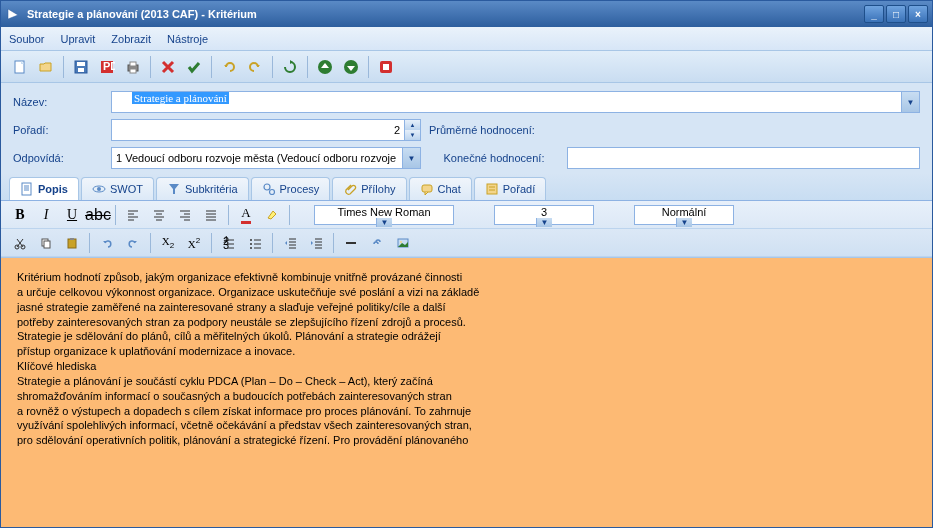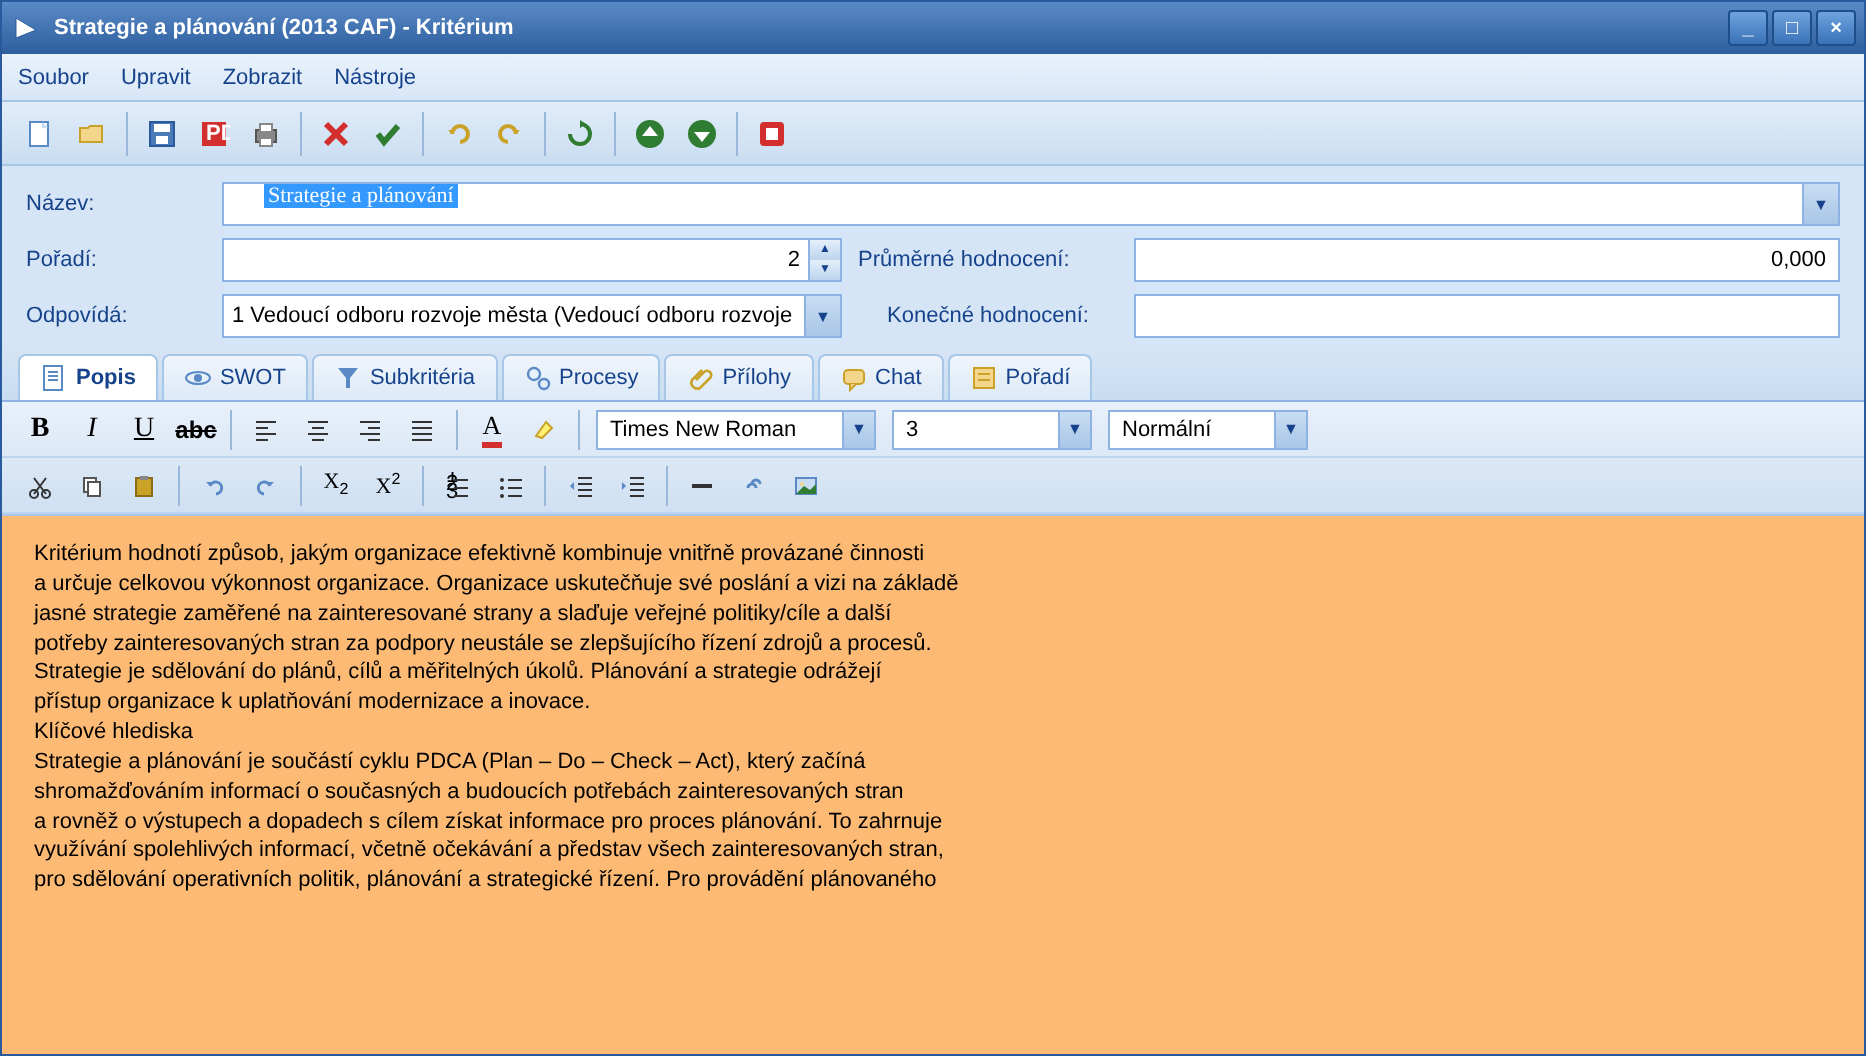--- a/index.html
+++ b/index.html
@@ -36,21 +36,21 @@
 
   .tabs { display:flex; background: linear-gradient(#d6e5f5, #c8ddf2); padding: 4px 8px 0 8px; gap: 2px; border-bottom: 1px solid #8db2e3; }
   .tab { display:flex; align-items:center; gap:4px; padding: 4px 10px; background: linear-gradient(#f0f5fb, #dce9f7); border:1px solid #a8c6e6; border-bottom:none; border-radius: 4px 4px 0 0; color:#15428b; cursor:pointer; }
   .tab.active { background:#fff; font-weight:bold; }
   .tab .ticon2 { width:14px; height:14px; display:flex; }
 
   .editortoolbar { background: linear-gradient(#e8f0fa,#cfe0f2); display:flex; flex-direction:column; border-bottom:1px solid #a8c6e6; }
   .etrow { display:flex; align-items:center; height:28px; padding:0 6px; border-bottom:1px solid #bcd4ee; }
   .ebtn { width:24px; height:22px; display:flex; align-items:center; justify-content:center; cursor:pointer; border-radius:2px; margin:0 1px; }
   .esep { width:1px; height:20px; background:#9ab8da; margin:0 4px; }
-  .ecombo { height:20px; border:1px solid #8db2e3; background:#fff; display:flex; align-items:center; margin:0 4px; }
+  .ecombo { height:20px; border:1px solid #8db2e3; background:#fff; display:flex; align-items:center; margin:0 20px;flex-direction:column; }
   .ecombo span { padding:0 6px; flex:1; }
   .ecombo .drop { width:16px; height:18px; background:linear-gradient(#c8ddf2,#a8c6e6); border-left:1px solid #8db2e3; display:flex; align-items:center; justify-content:center; font-size:8px; color:#15428b; cursor:pointer; }
 
   .editorbody { flex:1; background:#fdba74; padding: 12px 16px; overflow:auto; font-family: 'Times New Roman', serif; font-size: 15px; color:#000; line-height: 1.35; }
   .editorbody p { margin: 0; }
 
   svg { display:block; }
 </style>
 </head>
 <body>
@@ -175,21 +175,20 @@
     <div class="formrow">
       <div class="flabel">Pořadí:</div>
       <div class="spinner">
         <input value="2" style="">
         <div class="spinbtns">
           <div class="spinbtn">▲</div>
           <div class="spinbtn">▼</div>
         </div>
       </div>
       <div class="flabel" style="width:130px;">Průměrné hodnocení:</div>
-      <div class="readval">0,000</div>
     </div>
     <div class="formrow">
       <div class="flabel">Odpovídá:</div>
       <div class="combo">
         <input value="1 Vedoucí odboru rozvoje města (Vedoucí odboru rozvoje ..." style="">
         <div class="combodrop">▼</div>
       </div>
       <div class="flabel" style="width:130px;text-align:center;">Konečné hodnocení:</div>
       <div class="readval"></div>
     </div>
@@ -257,21 +256,21 @@
         </span>
       <span>Pořadí</span>
     </div>
   </div>
 
   <div class="editortoolbar">
     <div class="etrow">
       <div class="ebtn" style="font-weight:bold; font-family:serif; font-size:14px;">B</div>
       <div class="ebtn" style="font-style:italic; font-family:serif; font-size:14px;">I</div>
       <div class="ebtn" style="text-decoration:underline; font-family:serif; font-size:14px;">U</div>
-      <div class="ebtn" style="text-decoration:line-through; font-size:12px;font-weight:bold;">abc</div>
+      <div class="ebtn" style="text-decoration:line-through; font-size:16px;">abc</div>
       <div class="esep"></div>
       <div class="ebtn">
           <svg width="14" height="14">
             <path d="M2 3h10M2 6h6M2 9h10M2 12h6" stroke="#333"></path>
           </svg>
         </div>
       <div class="ebtn">
           <svg width="14" height="14">
             <path d="M2 3h10M4 6h6M2 9h10M4 12h6" stroke="#333"></path>
           </svg>

